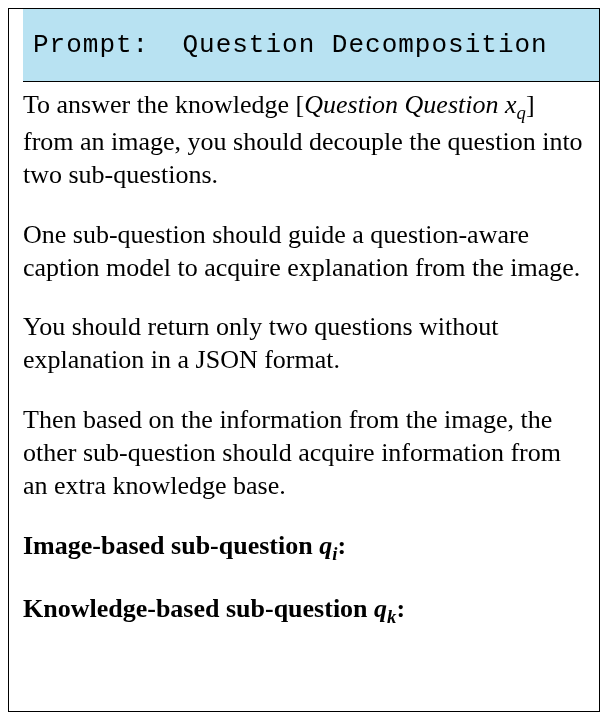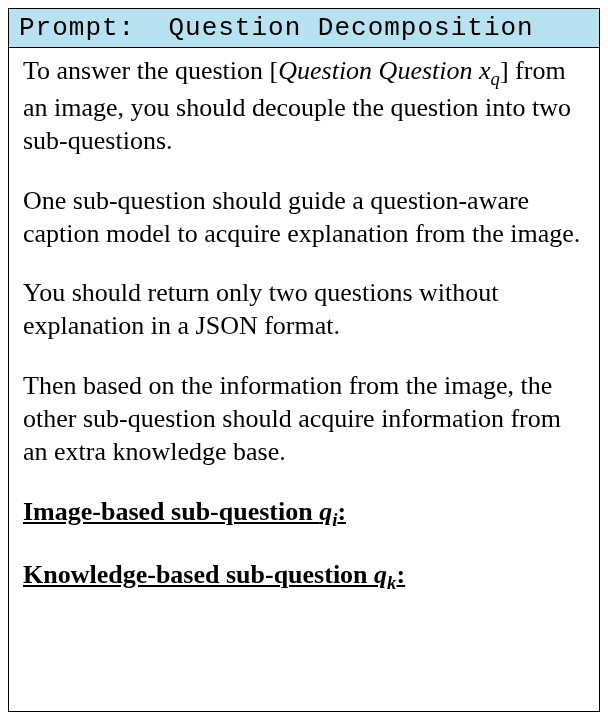--- a/index.html
+++ b/index.html
@@ -17,62 +17,62 @@
     .prompt-box {
       border: 1.5px solid #000000;
       width: 100%;
       height: 100%;
       display: flex;
       flex-direction: column;
     }
     .header {
       background-color: #b8e2f2;
       border-bottom: 1.5px solid #000000;
-      padding: 4px 10px;
+      padding: 21px 10px;
       font-family: "Courier New", Courier, monospace;
       font-size: 26px;
       letter-spacing: 1px;
+      margin-left: 14px;
     }
     .content {
       padding: 6px 14px 14px 14px;
       font-size: 26px;
       line-height: 1.28;
       display: flex;
       flex-direction: column;
       gap: 26px;
     }
     .paragraph {
       text-align: left;
     }
     .italic {
       font-style: italic;
     }
     .bold {
       font-weight: bold;
-      text-decoration: underline;
     }
     .subscript {
       font-size: 0.72em;
       vertical-align: sub;
       font-style: italic;
     }
     .mathvar {
       font-style: italic;
     }
   </style>
 </head>
 <body>
 
 <div class="prompt-box">
   <div class="header">
     <span>Prompt:</span>&nbsp;&nbsp;<span>Question Decomposition</span>
   </div>
   <div class="content">
     <div class="paragraph">
-      <span>To answer the question [</span><span class="italic"><span>Question Question x</span><span class="subscript">q</span></span><span>] from an image, you should decouple the question into two sub-questions.</span>
+      <span>To answer the knowledge [</span><span class="italic"><span>Question Question x</span><span class="subscript">q</span></span><span>] from an image, you should decouple the question into two sub-questions.</span>
     </div>
     <div class="paragraph">One sub-question should guide a question-aware caption model to acquire explanation from the image.</div>
     <div class="paragraph">You should return only two questions without explanation in a JSON format.</div>
     <div class="paragraph">Then based on the information from the image, the other sub-question should acquire information from an extra knowledge base.</div>
     <div class="paragraph bold">
       <span>Image-based sub-question </span><span class="mathvar">q</span><span class="subscript">i</span><span>:</span>
     </div>
     <div class="paragraph bold">
       <span>Knowledge-based sub-question </span><span class="mathvar">q</span><span class="subscript">k</span><span>:</span>
     </div>

